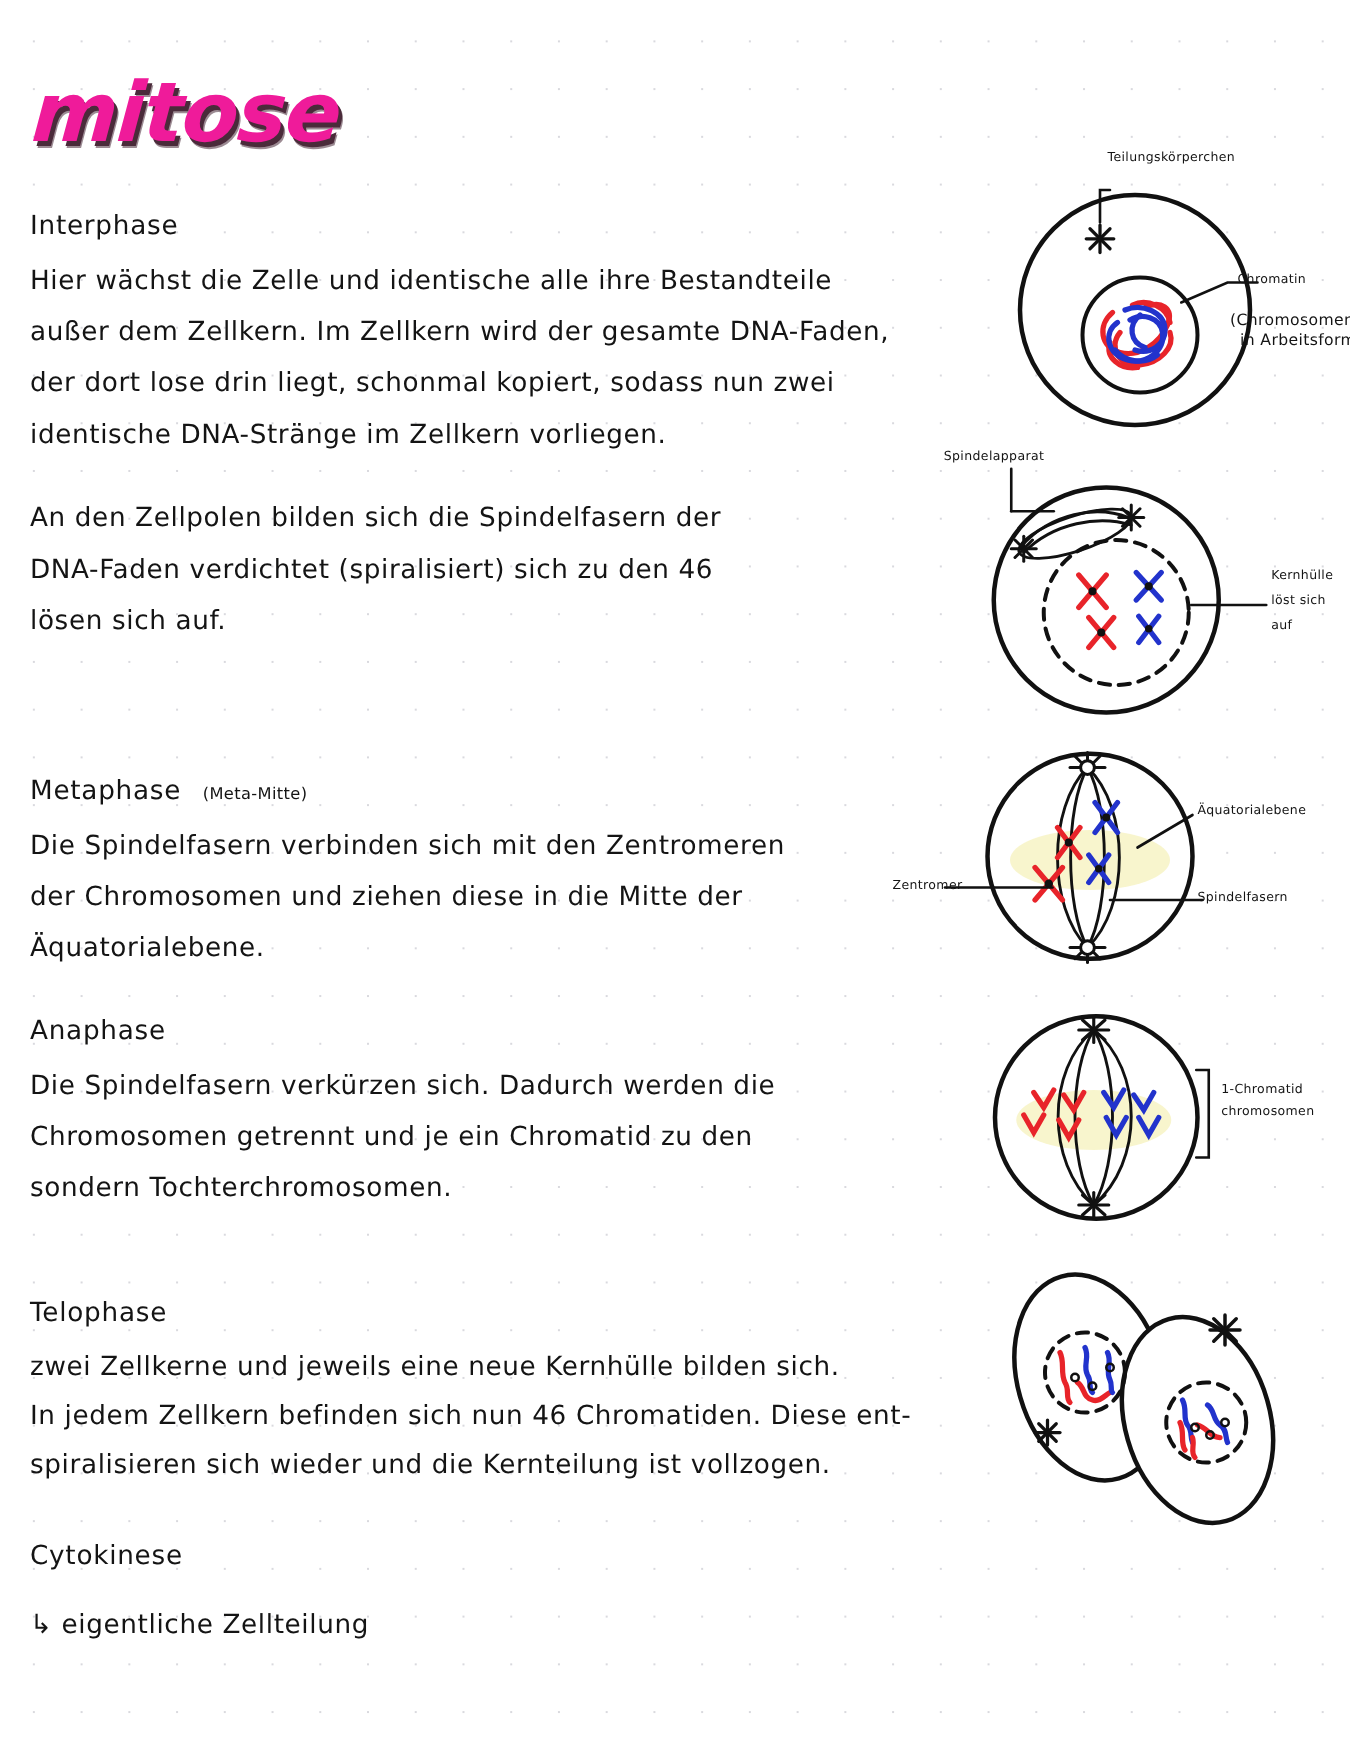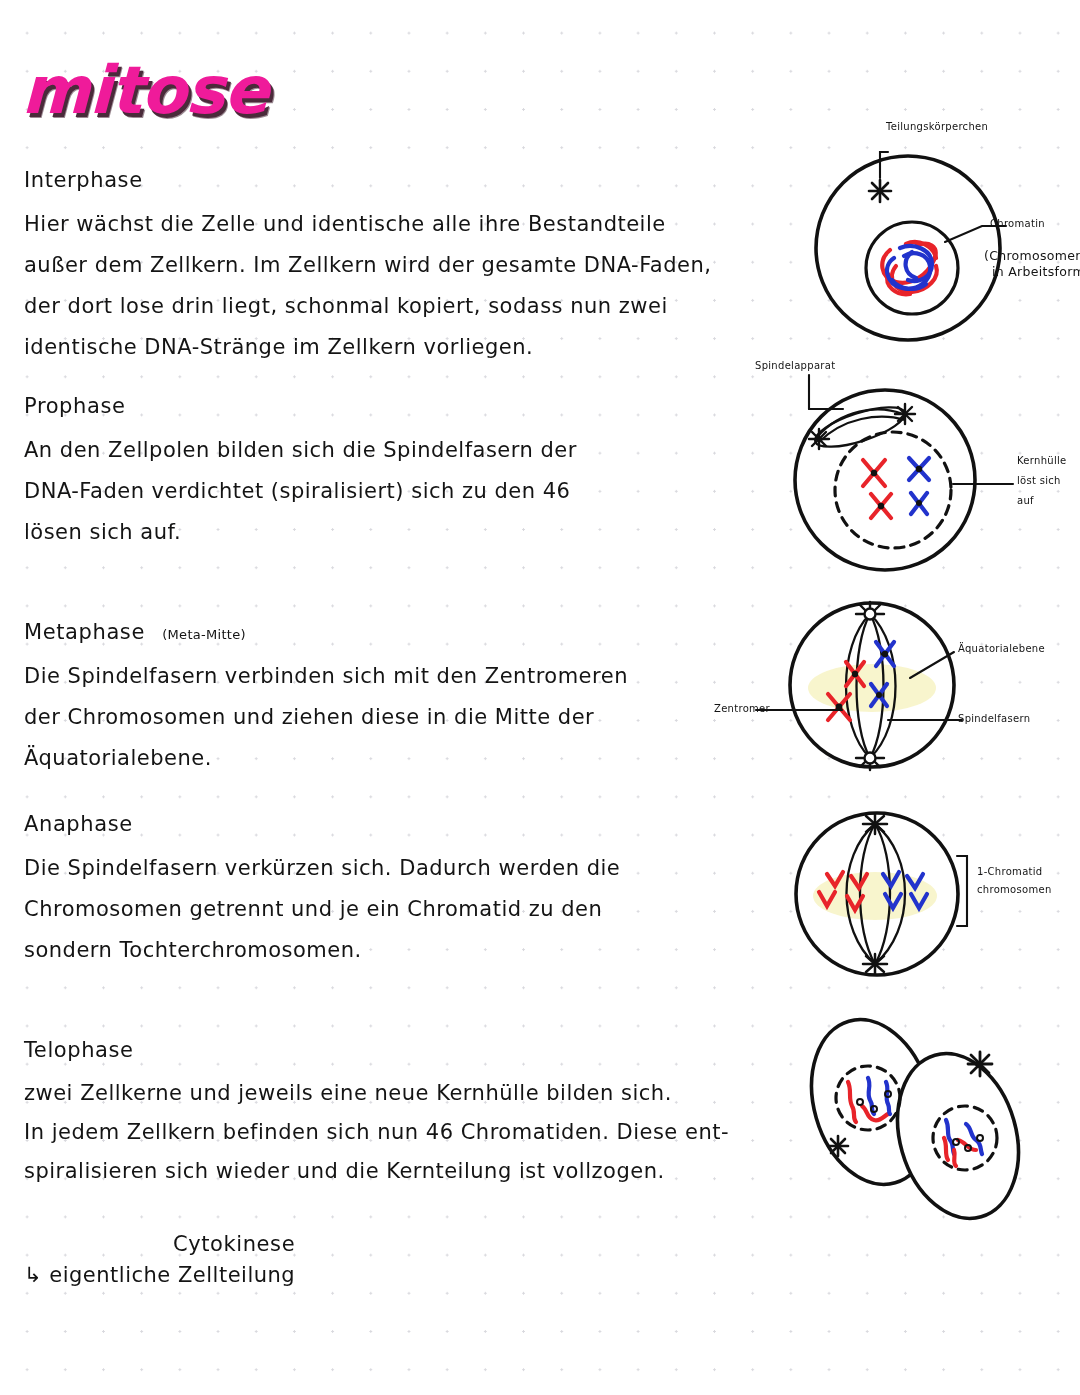--- a/index.html
+++ b/index.html
@@ -93,23 +93,20 @@
     <div class="sec-head">
       <span>Interphase</span>
     </div>
     <div class="body-line">Hier wächst die Zelle und identische alle ihre Bestandteile</div>
     <div class="body-line">außer dem Zellkern. Im Zellkern wird der gesamte DNA-Faden,</div>
     <div class="body-line">der dort lose drin liegt, schonmal kopiert, sodass nun zwei</div>
     <div class="body-line">identische DNA-Stränge im Zellkern vorliegen.</div>
   </div>
 
   <div class="sec" style="top:394px;">
-    <div class="sec-head">
-      <span>Prophase</span>
-    </div>
     <div class="body-line">An den Zellpolen bilden sich die Spindelfasern der</div>
     <div class="body-line">DNA-Faden verdichtet (spiralisiert) sich zu den 46</div>
     <div class="body-line">lösen sich auf.</div>
   </div>
 
   <div class="sec" style="top:620px;">
     <div class="sec-head">
       <span>Metaphase</span>
       <span class="sub">(Meta-Mitte)</span>
     </div>
@@ -130,21 +127,21 @@
   <div class="sec tight" style="top:1038px;">
     <div class="sec-head">
       <span>Telophase</span>
     </div>
     <div class="body-line">zwei Zellkerne und jeweils eine neue Kernhülle bilden sich.</div>
     <div class="body-line">In jedem Zellkern befinden sich nun 46 Chromatiden. Diese ent-</div>
     <div class="body-line">spiralisieren sich wieder und die Kernteilung ist vollzogen.</div>
   </div>
 
   <div class="sec tight" style="top:1232px;">
-    <div class="sec-head" style="margin-bottom:0;text-align:right;">
+    <div class="sec-head" style="margin-bottom:24px;">
       <span>Cytokinese</span>
     </div>
     <div class="body-line">↳ eigentliche Zellteilung</div>
   </div>
 
   <div class="diagram" style="left:800px; top:130px;">
     <svg width="280" height="230" viewBox="0 0 280 230">
 
       <circle class="cellstroke" cx="108" cy="118" r="92"></circle>
 

